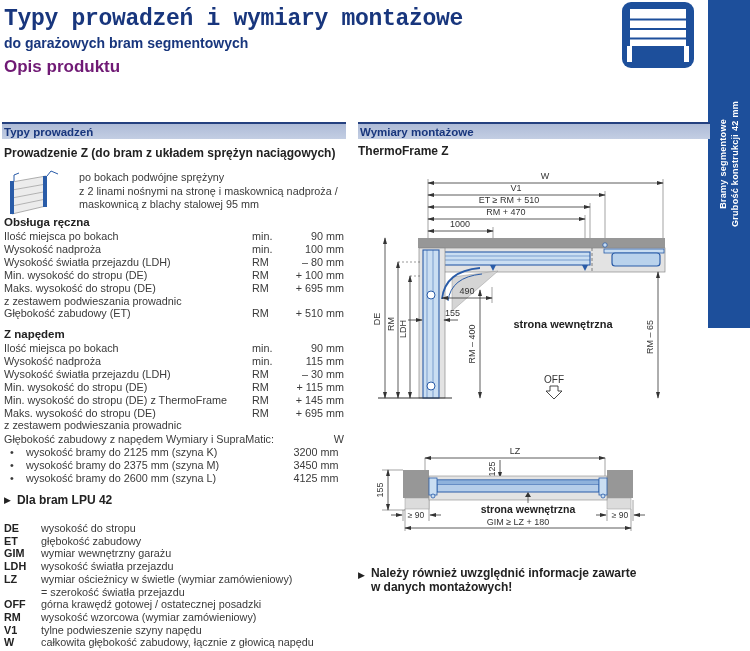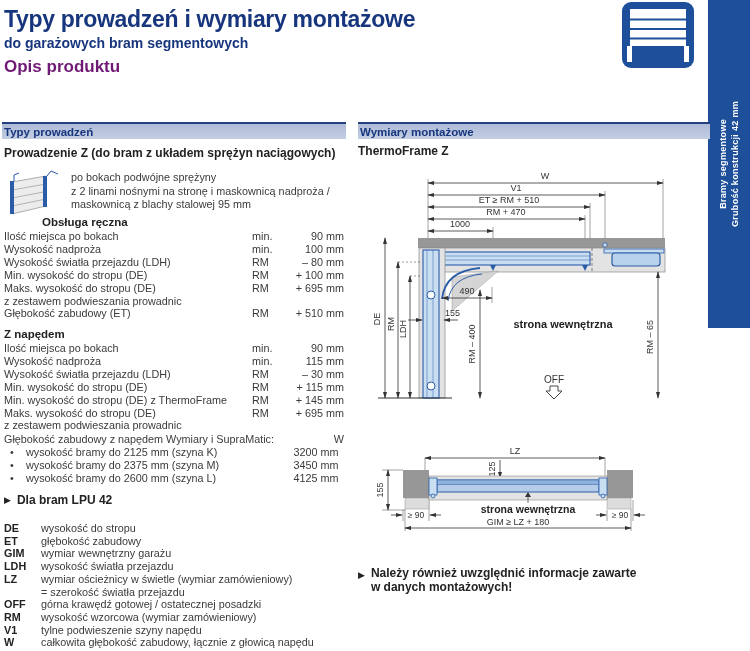--- a/index.html
+++ b/index.html
@@ -1,32 +1,32 @@
 <!DOCTYPE html>
 <html><head>
 <meta charset="utf-8">
 <style>
   html,body{margin:0;padding:0;}
   body{width:750px;height:651px;background:#fff;font-family:"Liberation Sans","DejaVu Sans",sans-serif;position:relative;overflow:hidden;color:#3a3a3a;}
   .abs{position:absolute;}
   
-  .title{left:4px;top:6px;font-size:23px;font-weight:bold;color:#18367d;letter-spacing:-0.3px;}
+  .title{left:4px;top:6px;font-size:23px;font-weight:bold;color:#18367d;letter-spacing:-0.3px;font-family:Liberation Mono, monospace;}
   .subtitle{left:4px;top:35px;font-size:14px;font-weight:bold;color:#18367d;text-align:center;}
   .opis{left:4px;top:57px;font-size:17px;font-weight:bold;color:#701a75;}
   .door-icon{left:622px;top:2px;}
   
   .side-tab{left:708px;top:0;width:42px;height:328px;background:#1d4f9b;display:flex;flex-direction:row;align-items:center;justify-content:center;gap:1px;}
   .side-tab span{writing-mode:vertical-rl;transform:rotate(180deg);color:#fff;font-weight:bold;font-size:9px;letter-spacing:.3px;line-height:11px;}
   
   .colL{left:2px;top:122px;width:344px;}
   .colR{left:358px;top:122px;width:352px;}
   .secbar{left:0;width:100%;height:15px;background:linear-gradient(#aebbd7,#c3cee3);border-top:2px solid #24407f;display:flex;align-items:center;}
   .secbar span{font-size:11.5px;font-weight:bold;color:#18367d;padding-left:2px;}
   .bold-sub{font-size:12px;font-weight:bold;color:#222;}
-  .feature{display:flex;gap:13px;}
+  .feature{display:flex;gap:21px;}
   .feature-text{font-size:10.8px;line-height:13.5px;white-space:pre-line;color:#3a3a3a;padding-top:3px;}
   .sect-title{font-size:11.5px;font-weight:bold;color:#222;}
   .trow{display:flex;align-items:flex-start;font-size:10.8px;line-height:12.9px;}
   .tlabel{flex:1;white-space:pre-line;}
   .tqual{width:36px;}
   .tval{width:56px;text-align:right;}
   .depth-head{display:flex;font-size:10.8px;line-height:13px;}
   .depth-head .dh-label{flex:1;}
   .depth-head .dh-val{width:56px;text-align:right;}
   .drow{display:flex;font-size:10.8px;line-height:13px;}
@@ -87,21 +87,21 @@
         <rect x="37" y="8" width="4" height="31" fill="#2a5ca8"></rect>
         <polyline points="8,13 8,7 13,5" fill="none" stroke="#2a5ca8" stroke-width="1"></polyline>
         <polyline points="41,8 45,3 52,6" fill="none" stroke="#2a5ca8" stroke-width="1"></polyline>
       </svg>
     </span>
     <div class="feature-text">po bokach podwójne sprężyny
 z 2 linami nośnymi na stronę i maskownicą nadproża /
 maskownicą z blachy stalowej 95 mm</div>
   </div>
 
-  <div class="abs sect-title" style="top:94px;left:2px;margin-left:38px;">Obsługa ręczna</div>
+  <div class="abs sect-title" style="top:94px;left:2px;">Obsługa ręczna</div>
   <div class="abs" style="top:108px;left:2px;right:2px;">
       <div class="trow">
         <span class="tlabel">Ilość miejsca po bokach</span>
         <span class="tqual">min.</span>
         <span class="tval">90 mm</span>
       </div>
       <div class="trow">
         <span class="tlabel">Wysokość nadproża</span>
         <span class="tqual">min.</span>
         <span class="tval">100 mm</span>

